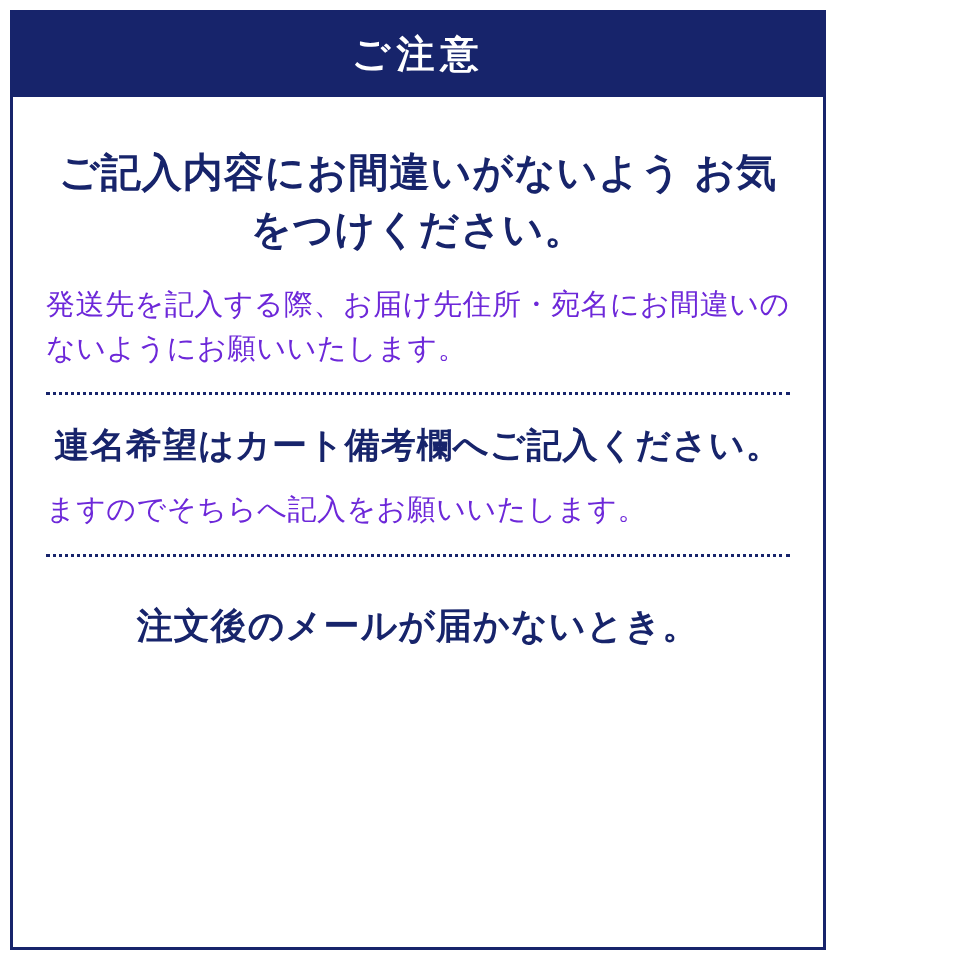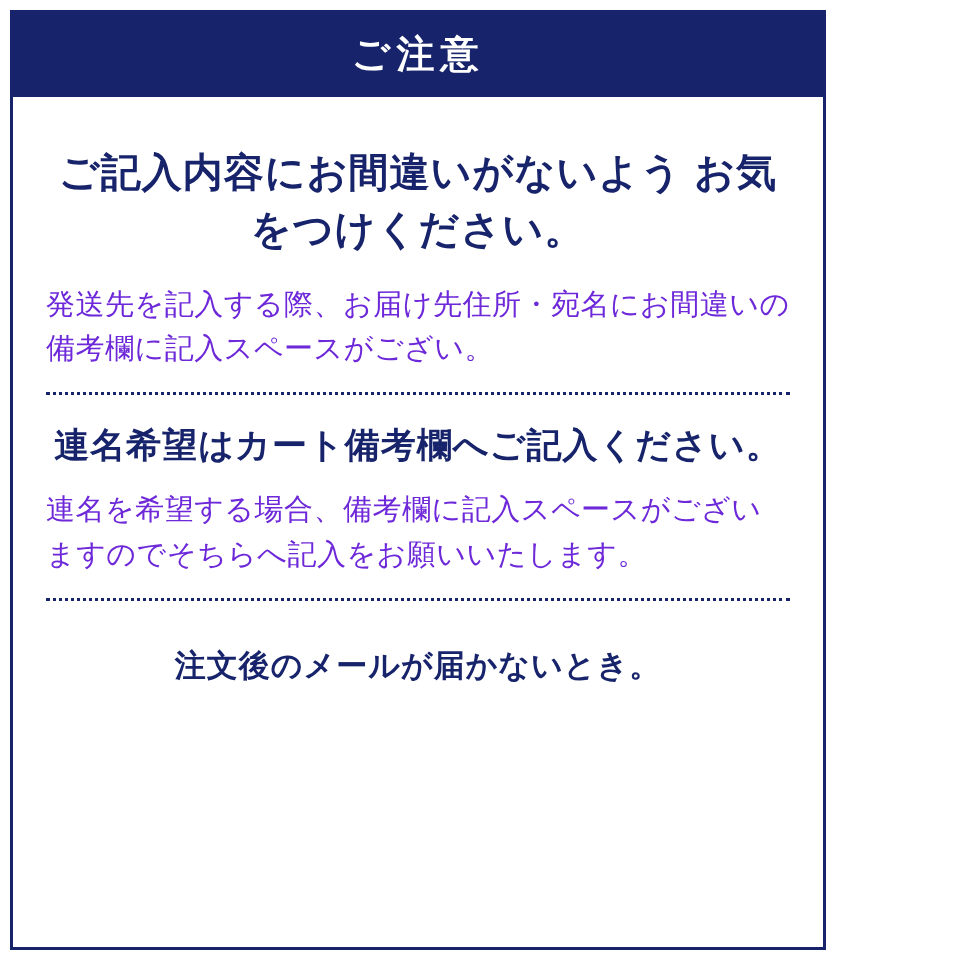--- a/index.html
+++ b/index.html
@@ -64,21 +64,21 @@
   }
   .sec-1 .sec-heading {
     font-size: 40px;
     margin-top: 34px;
   }
   .sec-2 .sec-heading {
     font-size: 35px;
     margin-top: 12px;
   }
   .sec-3 .sec-heading {
-    font-size: 31px;
+    font-size: 36px;
     margin-top: 30px;
   }
   .sec-body {
     color: #6d28d9;
     font-size: 29px;
     line-height: 1.52;
     letter-spacing: 0.5px;
     margin-top: 24px;
   }
   .sec-2 .sec-body,
@@ -107,32 +107,31 @@
 
     <div class="body-area">
 
       <div class="section sec-1">
         <div class="sec-heading">
           <span class="line">ご記入内容にお間違いがないよう</span>
           <span class="line">お気をつけください。</span>
         </div>
         <div class="sec-body">
           <span class="line">発送先を記入する際、お届け先住所・宛名にお間違いの</span>
-          <span class="line">備考欄に記入スペースがござい。</span>
+          <span class="line">ないようにお願いいたします。</span>
         </div>
       </div>
 
       <div class="divider"></div>
 
       <div class="section sec-2">
         <div class="sec-heading">
           <span class="line">連名希望はカート備考欄へご記入ください。</span>
         </div>
         <div class="sec-body">
-          <span class="line">連名を希望する場合、備考欄に記入スペースがござい</span>
           <span class="line">ますのでそちらへ記入をお願いいたします。</span>
         </div>
       </div>
 
       <div class="divider"></div>
 
       <div class="section sec-3">
         <div class="sec-heading">
           <span class="line">注文後のメールが届かないとき。</span>
         </div>

